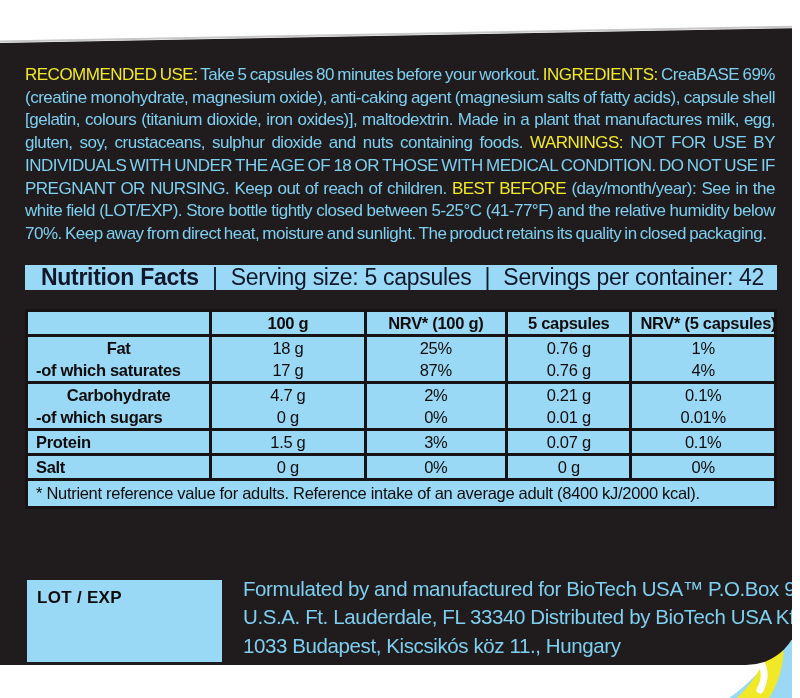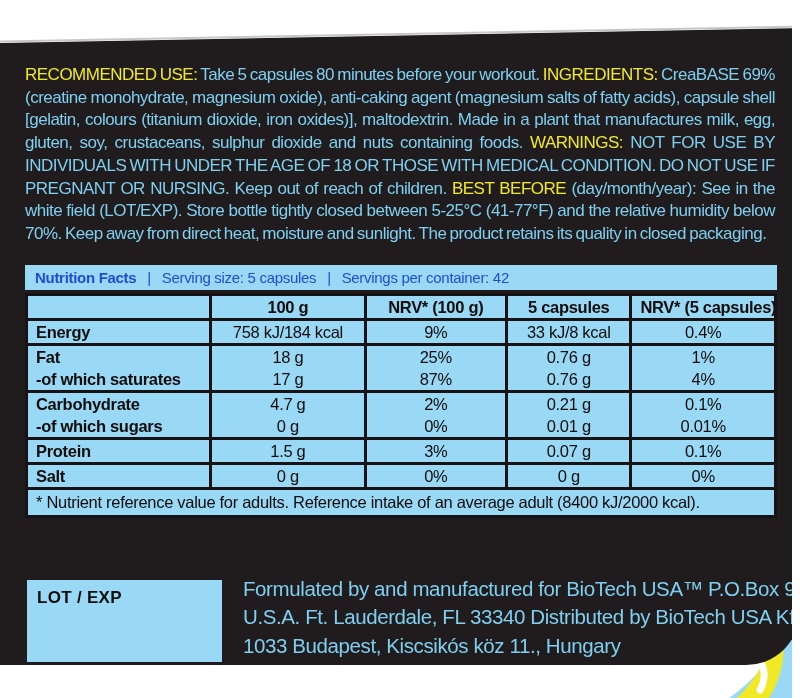--- a/index.html
+++ b/index.html
@@ -24,42 +24,42 @@
     position:absolute;left:25px;width:750px;top:36px;margin:0;
     color:var(--text-blue,#7ecff0);
     font-size:17px;line-height:22.7px;letter-spacing:-0.5px;word-spacing:-1px;
     text-align:justify;
   }
   .usage .y{color:var(--accent-yellow,#f2e926);}
   .usage .b{color:var(--text-blue,#7ecff0);}
   
   .nf-title{
     position:absolute;left:25px;top:237px;width:752px;height:25px;box-sizing:border-box;
-    background:var(--field-cyan,#9ad9f5);color:#1d4ed8;
-    font-size:15px;line-height:25px;padding-left:10px;white-space:nowrap;
+    background:var(--field-cyan,#9ad9f5);color:#0f172a;
+    font-size:23px;line-height:25px;padding-left:16px;white-space:nowrap;
     letter-spacing:-0.3px;
   }
   .nf-title .nf-name{font-weight:700;}
   .nf-title .sep{margin:0 7px;font-weight:400;}
   
   table{
-    position:absolute;left:25px;width:752px;border-collapse:collapse;table-layout:fixed;
+    position:absolute;left:25px;width:752px;border-collapse:collapse;table-layout:fixed;margin-top:16px;
   }
   .nutrition{top:265px;}
   .other{top:487px;}
   td,th{
     border:3px solid var(--border-black,#171314);
     background:var(--field-cyan,#9ad9f5);
     color:#0e0c0c;font-size:16.5px;height:20px;line-height:1.12;
     padding:1px 8px;letter-spacing:-0.3px;overflow:hidden;white-space:nowrap;
   }
   .lbl{text-align:left;font-weight:700;}
   .val{text-align:center;font-weight:400;}
   th.val,.bold{font-weight:700;}
-  tr.grp-first td{border-bottom:none;}
+  tr.grp-first td{border-bottom:none;text-align:center;}
   tr.grp-cont td{border-top:none;}
   .footnote{text-align:left;font-weight:400;height:23px;}
   
   .lot{
     position:absolute;left:27px;top:552px;width:195px;height:82px;
     background:var(--field-cyan,#9ad9f5);
   }
   .lot span{
     display:block;padding:8px 0 0 10px;font-size:17px;font-weight:700;
     color:#0e0c0c;letter-spacing:0.3px;
@@ -106,27 +106,20 @@
       <thead>
         <tr>
           <th class="lbl"></th>
         <th class="val">100 g</th>
             <th class="val">NRV* (100 g)</th>
             <th class="val">5 capsules</th>
             <th class="val">NRV* (5 capsules)</th>
           </tr>
       </thead>
       <tbody>
-          <tr>
-            <td class="lbl">Energy</td>
-            <td class="val">758 kJ/184 kcal</td>
-            <td class="val">9%</td>
-            <td class="val">33 kJ/8 kcal</td>
-            <td class="val">0.4%</td>
-          </tr>
           <tr class="grp-first">
             <td class="lbl">Fat</td>
             <td class="val">18 g</td>
             <td class="val">25%</td>
             <td class="val">0.76 g</td>
             <td class="val">1%</td>
           </tr>
           <tr class="grp-cont">
             <td class="lbl">-of which saturates</td>
             <td class="val">17 g</td>

